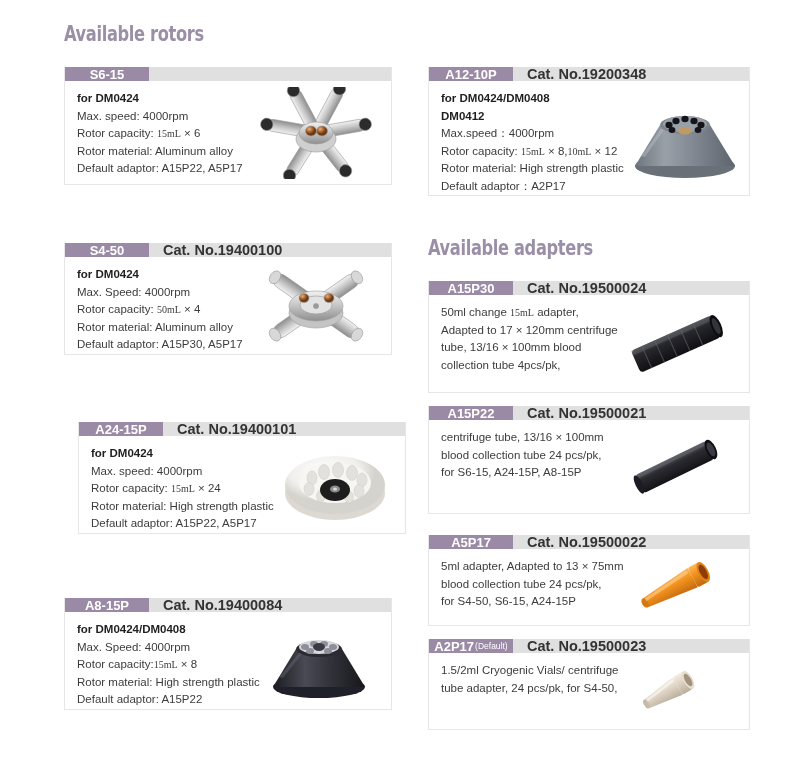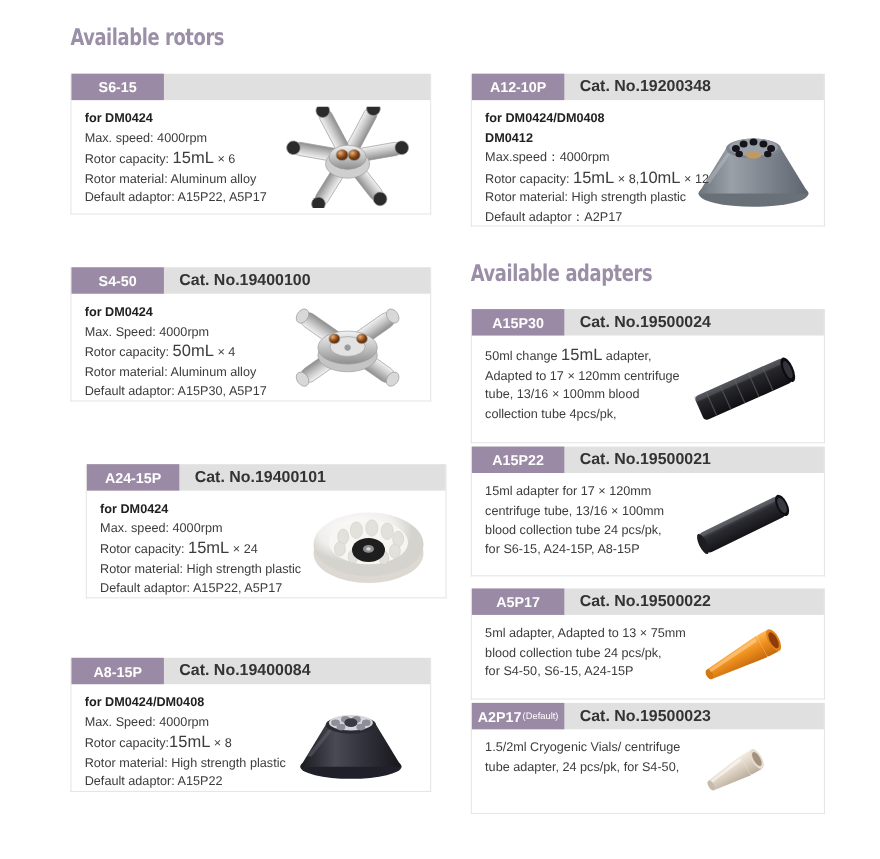--- a/index.html
+++ b/index.html
@@ -34,21 +34,21 @@
   .card {
     position: absolute;
     background: #ffffff;
     border: 1px solid #e6e6e6;
     border-top: none;
   }
 
   .card-header {
     display: flex;
     align-items: stretch;
-    height: 24px;
+    height: 14px;
     background: #e0e0e0;
   }
   .badge {
     background: #9b8aa5;
     color: #ffffff;
     font-weight: bold;
     font-size: 13px;
     display: flex;
     align-items: center;
     justify-content: center;
@@ -78,21 +78,21 @@
     padding: 9px 10px 10px 12px;
   }
   .spec-list {
     font-size: 11.5px;
     line-height: 17.5px;
     color: #3c3c3c;
     white-space: nowrap;
     z-index: 2;
   }
   .spec-list .lead { font-weight: bold; color: #1f1f1f; }
-  .spec-list .unit { font-size: 15px; }
+  .spec-list .unit { font-size: 10px; font-family: Liberation Serif, serif; }
 
   .art {
     position: absolute;
     right: 8px;
     top: 50%;
     transform: translateY(-50%);
   }
 
   
   #card-s6-15   { left: 64px;  top: 67px;  width: 328px; }
@@ -421,21 +421,20 @@
     </div>
   </div>
 
   <div class="card" id="card-a15p22">
     <div class="card-header">
       <div class="badge">A15P22</div>
       <div class="catno">Cat. No.19500021</div>
     </div>
     <div class="card-body">
       <div class="spec-list">
-        <div>15ml adapter for 17 × 120mm</div>
         <div>centrifuge tube, 13/16 × 100mm</div>
         <div>blood collection tube 24 pcs/pk,</div>
         <div>for S6-15, A24-15P, A8-15P</div>
       </div>
       <div class="art" style="right:22px;">
         <svg width="104" height="60" viewBox="0 0 104 60">
           <defs>
             <linearGradient id="smoothblk" x1="0" y1="0" x2="0" y2="1">
               <stop offset="0%" stop-color="#55555c"></stop>
                 <stop offset="35%" stop-color="#2a2a30"></stop>

